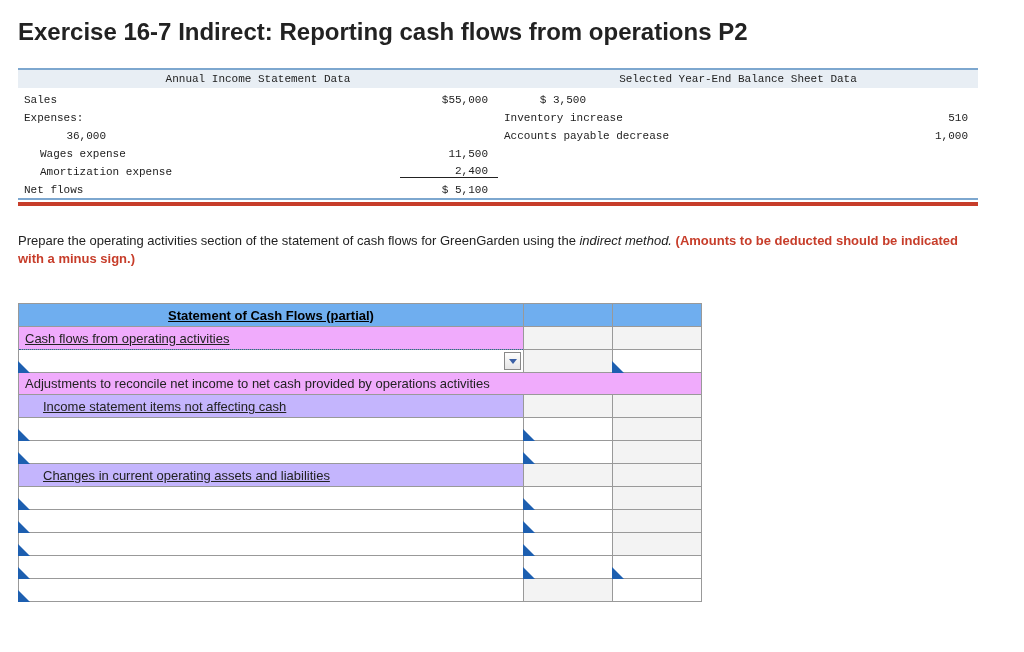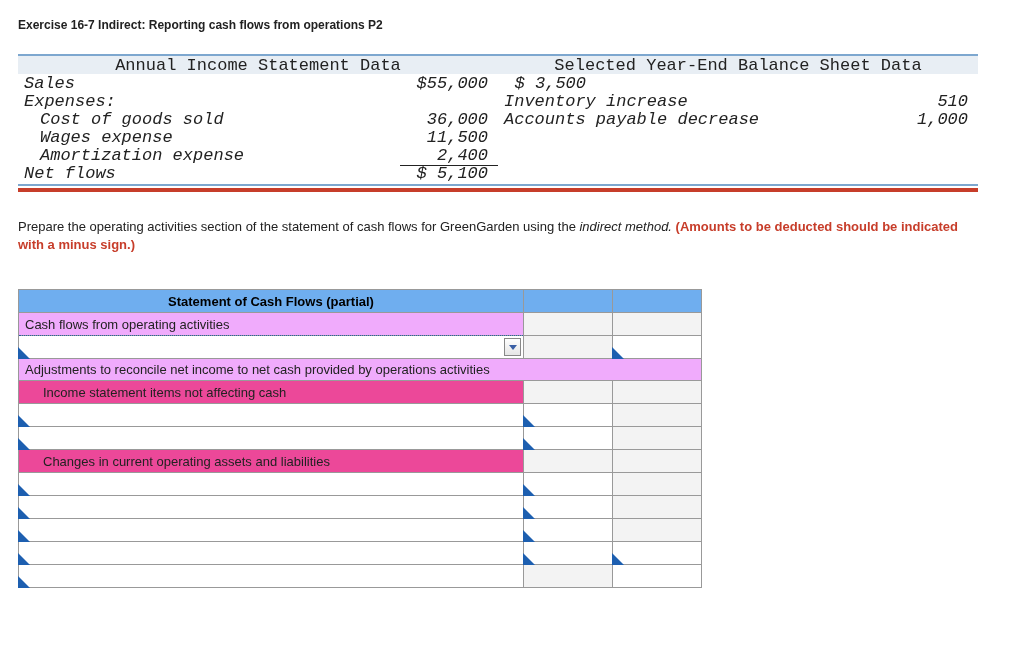--- a/index.html
+++ b/index.html
@@ -4,52 +4,51 @@
 <style>
 body {
   font-family: Arial, Helvetica, sans-serif;
   font-size: 13px;
   color: #222;
   margin: 0;
   padding: 18px 18px 30px 18px;
   background: #fff;
 }
 h1 {
-  font-size: 12px;
+  font-size: 24px;
   font-weight: bold;
   margin: 0 0 22px 0;
 }
 .data-tables {
   display: flex;
   gap: 0;
   width: 960px;
   border-top: 2px solid #7da7cf;
   border-bottom: 2px solid #7da7cf;
   padding-bottom: 2px;
 }
 .data-tables .col {
   width: 50%;
   font-family: "Courier New", Courier, monospace;
-  font-size: 17px;
+  font-size: 11px;
 }
 .hdr-row {
   background: #e8eef4;
   height: 18px;
   display: flex;
   align-items: center;
 }
 .hdr-row .hdr {
   flex: 1;
   text-align: center;
 }
 .dr {
   display: flex;
   height: 18px;
-  align-items: flex-start;
-  font-style: italic;
+  align-items: flex-end;
 }
 .dr .lab { flex: 1; padding-left: 6px; }
 .dr .lab.ind { padding-left: 22px; }
 .dr .val { min-width: 88px; text-align: right; padding-right: 10px; }
 .underline { border-bottom: 1px solid #222; }
 
 .redbar {
   height: 4px;
   background: #c73d2a;
   width: 960px;
@@ -84,32 +83,32 @@
   height: 22px;
 }
 .worksheet .section-label {
   height: 21px;
   padding: 0 6px;
   background: #f0abfc;
 }
 .worksheet .sub-label {
   height: 21px;
   padding: 0 6px 0 24px;
-  background: #ec4899;
+  background: #c4b5fd;
 }
 .worksheet .dotted-bottom::after {
   content: "";
   position: absolute;
   left: 0; right: 0; bottom: -1px;
   border-bottom: 1px dotted #2a5fa0;
 }
 .worksheet .input-cell {
   height: 22px;
 }
-.worksheet .colA { width: 474px; }
+.worksheet .colA { width: 474px; text-decoration: underline; }
 .worksheet .colB { width: 88px; }
 .worksheet .colC { width: 88px; }
 .corner {
   position: absolute;
   left: -1px; bottom: -1px;
   border-left: 6px solid #1d5fb0;
   border-bottom: 6px solid #1d5fb0;
   border-top: 6px solid transparent;
   border-right: 6px solid transparent;
   width: 0; height: 0;
@@ -137,21 +136,20 @@
       </div>
     <div class="dr">
         <span class="lab">Sales</span>
         <span class="val">$55,000</span>
       </div>
     <div class="dr">
         <span class="lab">Expenses:</span>
         <span class="val"></span>
       </div>
     <div class="dr">
-        <span class="lab ind">Cost of goods sold</span>
         <span class="val">36,000</span>
       </div>
     <div class="dr">
         <span class="lab ind">Wages expense</span>
         <span class="val">11,500</span>
       </div>
     <div class="dr">
         <span class="lab ind">Amortization expense</span>
         <span class="val underline">2,400</span>
       </div>

